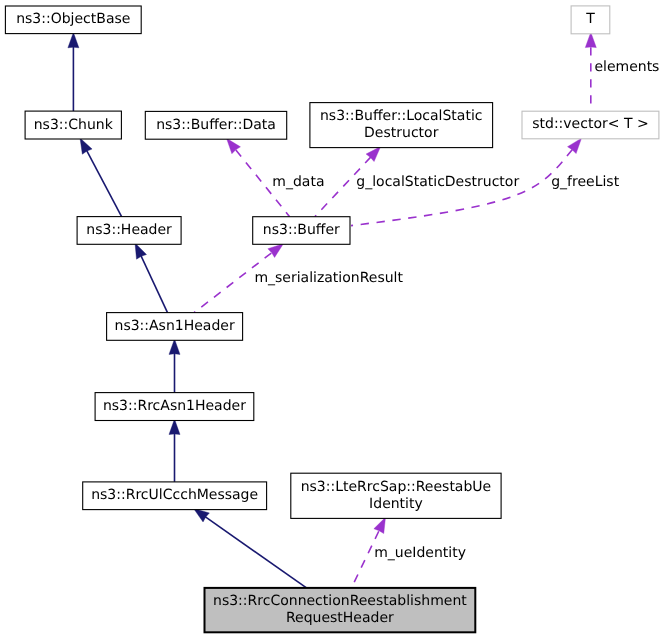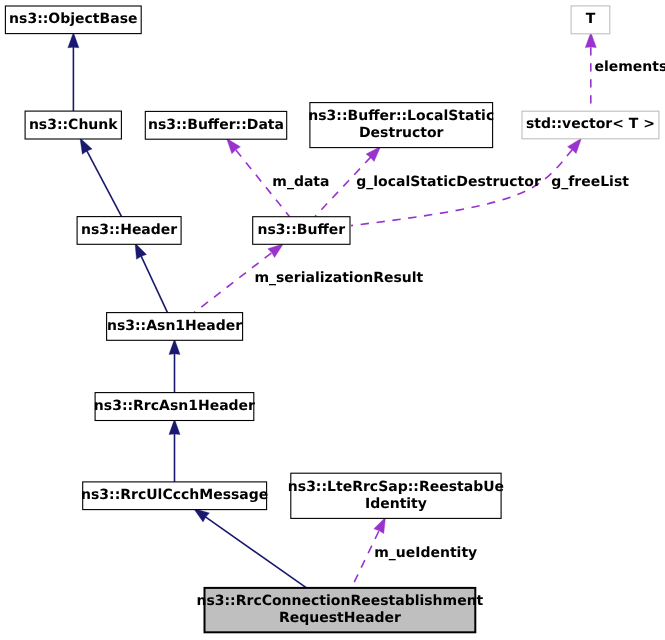--- a/index.html
+++ b/index.html
@@ -1,18 +1,18 @@
 <!DOCTYPE html>
 <html><head>
 <meta charset="utf-8">
 <title>Collaboration diagram</title>
 <style>
   html,body{margin:0;padding:0;background:#ffffff;-webkit-font-smoothing:antialiased;text-rendering:geometricPrecision;}
   body{width:665px;height:640px;overflow:hidden;font-family:"DejaVu Sans",sans-serif;}
-  #diagram{position:relative;width:665px;height:640px;font-weight:bold;}
+  #diagram{position:relative;width:665px;height:640px;}
   svg{display:block;}
   .nodetext{font-family:"DejaVu Sans",sans-serif;font-size:14px;fill:#000000;text-anchor:middle;}
   .edgelabel{font-family:"DejaVu Sans",sans-serif;font-size:14px;fill:#000000;}
 </style>
 </head>
 <body>
 
 <div id="diagram">
   <svg id="svg" width="665" height="640" viewBox="0 0 665 640">
       <g>

